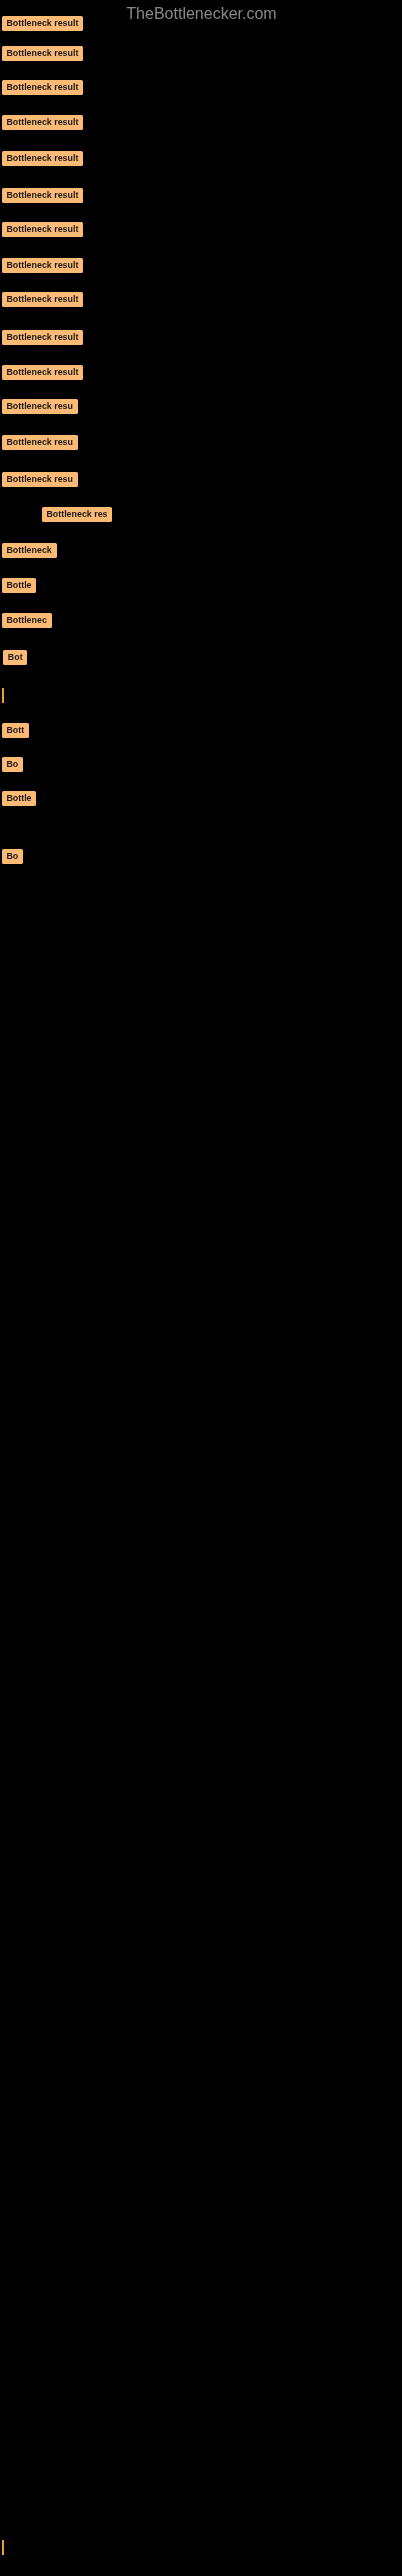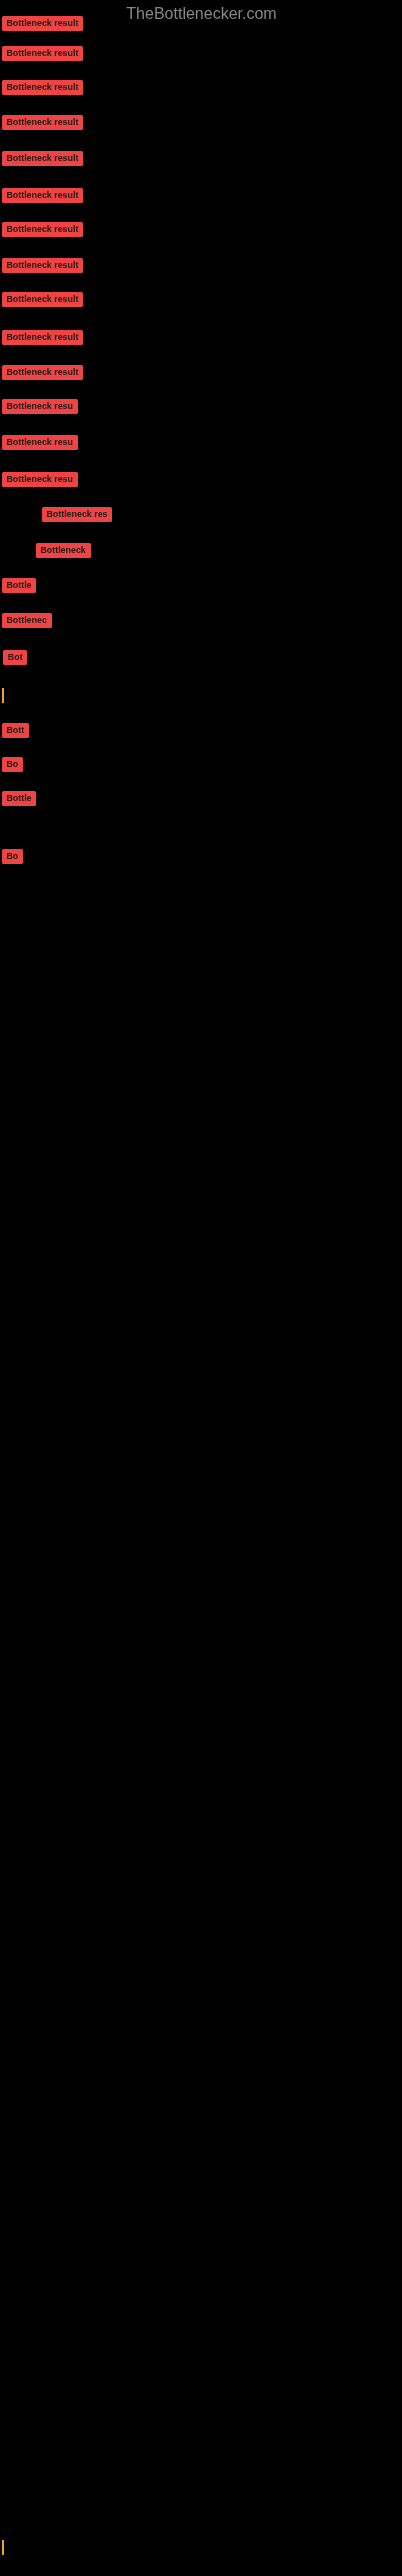--- a/index.html
+++ b/index.html
@@ -17,21 +17,21 @@
     }
 
     .site-title {
       text-align: center;
       color: #888888;
       font-size: 16px;
       padding: 4.8px 0 3.2px 0;
     }
 
     .bottleneck-badge {
-      background-color: #ef4444;
+      background-color: #fdba74;
       color: #1a1a1a;
       font-size: 8.9px;
       font-weight: bold;
       padding: 2.4px 4.8px;
       display: inline-block;
       border-radius: 1.6px;
       white-space: nowrap;
       overflow: hidden;
     }
 
@@ -63,21 +63,21 @@
 <div class="result-row" style="top: 188px; left: 1.6px;"><span class="bottleneck-badge" style="max-width: 105px;">Bottleneck result</span></div>
 <div class="result-row" style="top: 222px; left: 1.6px;"><span class="bottleneck-badge" style="max-width: 105px;">Bottleneck result</span></div>
 <div class="result-row" style="top: 258px; left: 1.6px;"><span class="bottleneck-badge" style="max-width: 105px;">Bottleneck result</span></div>
 <div class="result-row" style="top: 292px; left: 1.6px;"><span class="bottleneck-badge" style="max-width: 105px;">Bottleneck result</span></div>
 <div class="result-row" style="top: 330px; left: 1.6px;"><span class="bottleneck-badge" style="max-width: 105px;">Bottleneck result</span></div>
 <div class="result-row" style="top: 365px; left: 1.6px;"><span class="bottleneck-badge" style="max-width: 105px;">Bottleneck result</span></div>
 <div class="result-row" style="top: 399px; left: 1.6px;"><span class="bottleneck-badge" style="max-width: 95px;">Bottleneck resu</span></div>
 <div class="result-row" style="top: 435px; left: 1.6px;"><span class="bottleneck-badge" style="max-width: 95px;">Bottleneck resu</span></div>
 <div class="result-row" style="top: 472px; left: 1.6px;"><span class="bottleneck-badge" style="max-width: 95px;">Bottleneck resu</span></div>
 <div class="result-row" style="top: 507px; left: 1.6px;"><span class="bottleneck-badge" style="max-width: 89px; margin-left: 40px;">Bottleneck res</span></div>
-<div class="result-row" style="top: 543px; left: 1.6px; margin-left: 34px;"><span class="bottleneck-badge" style="max-width: 72px;">Bottleneck</span></div>
+<div class="result-row" style="top: 543px; left: 1.6px;"><span class="bottleneck-badge" style="max-width: 72px;">Bottleneck</span></div>
 <div class="result-row" style="top: 578px; left: 1.6px;"><span class="bottleneck-badge" style="max-width: 48px;">Bottle</span></div>
 <div class="result-row" style="top: 613px; left: 1.6px;"><span class="bottleneck-badge" style="max-width: 64px;">Bottlenec</span></div>
 <div class="result-row" style="top: 650px; left: 3px;"><span class="bottleneck-badge" style="max-width: 36px;">Bot</span></div>
 <div class="cursor-line" style="top: 688px; left: 1.6px;"></div>
 <div class="result-row" style="top: 723px; left: 1.6px;"><span class="bottleneck-badge" style="max-width: 39px;">Bott</span></div>
 <div class="result-row" style="top: 757px; left: 1.6px;"><span class="bottleneck-badge" style="max-width: 28px;">Bo</span></div>
 <div class="result-row" style="top: 791px; left: 1.6px;"><span class="bottleneck-badge" style="max-width: 48px;">Bottle</span></div>
 <div class="result-row" style="top: 849px; left: 1.6px;"><span class="bottleneck-badge" style="max-width: 28px;">Bo</span></div>
 <div class="cursor-line" style="top: 2540px; left: 1.6px;"></div>
 

